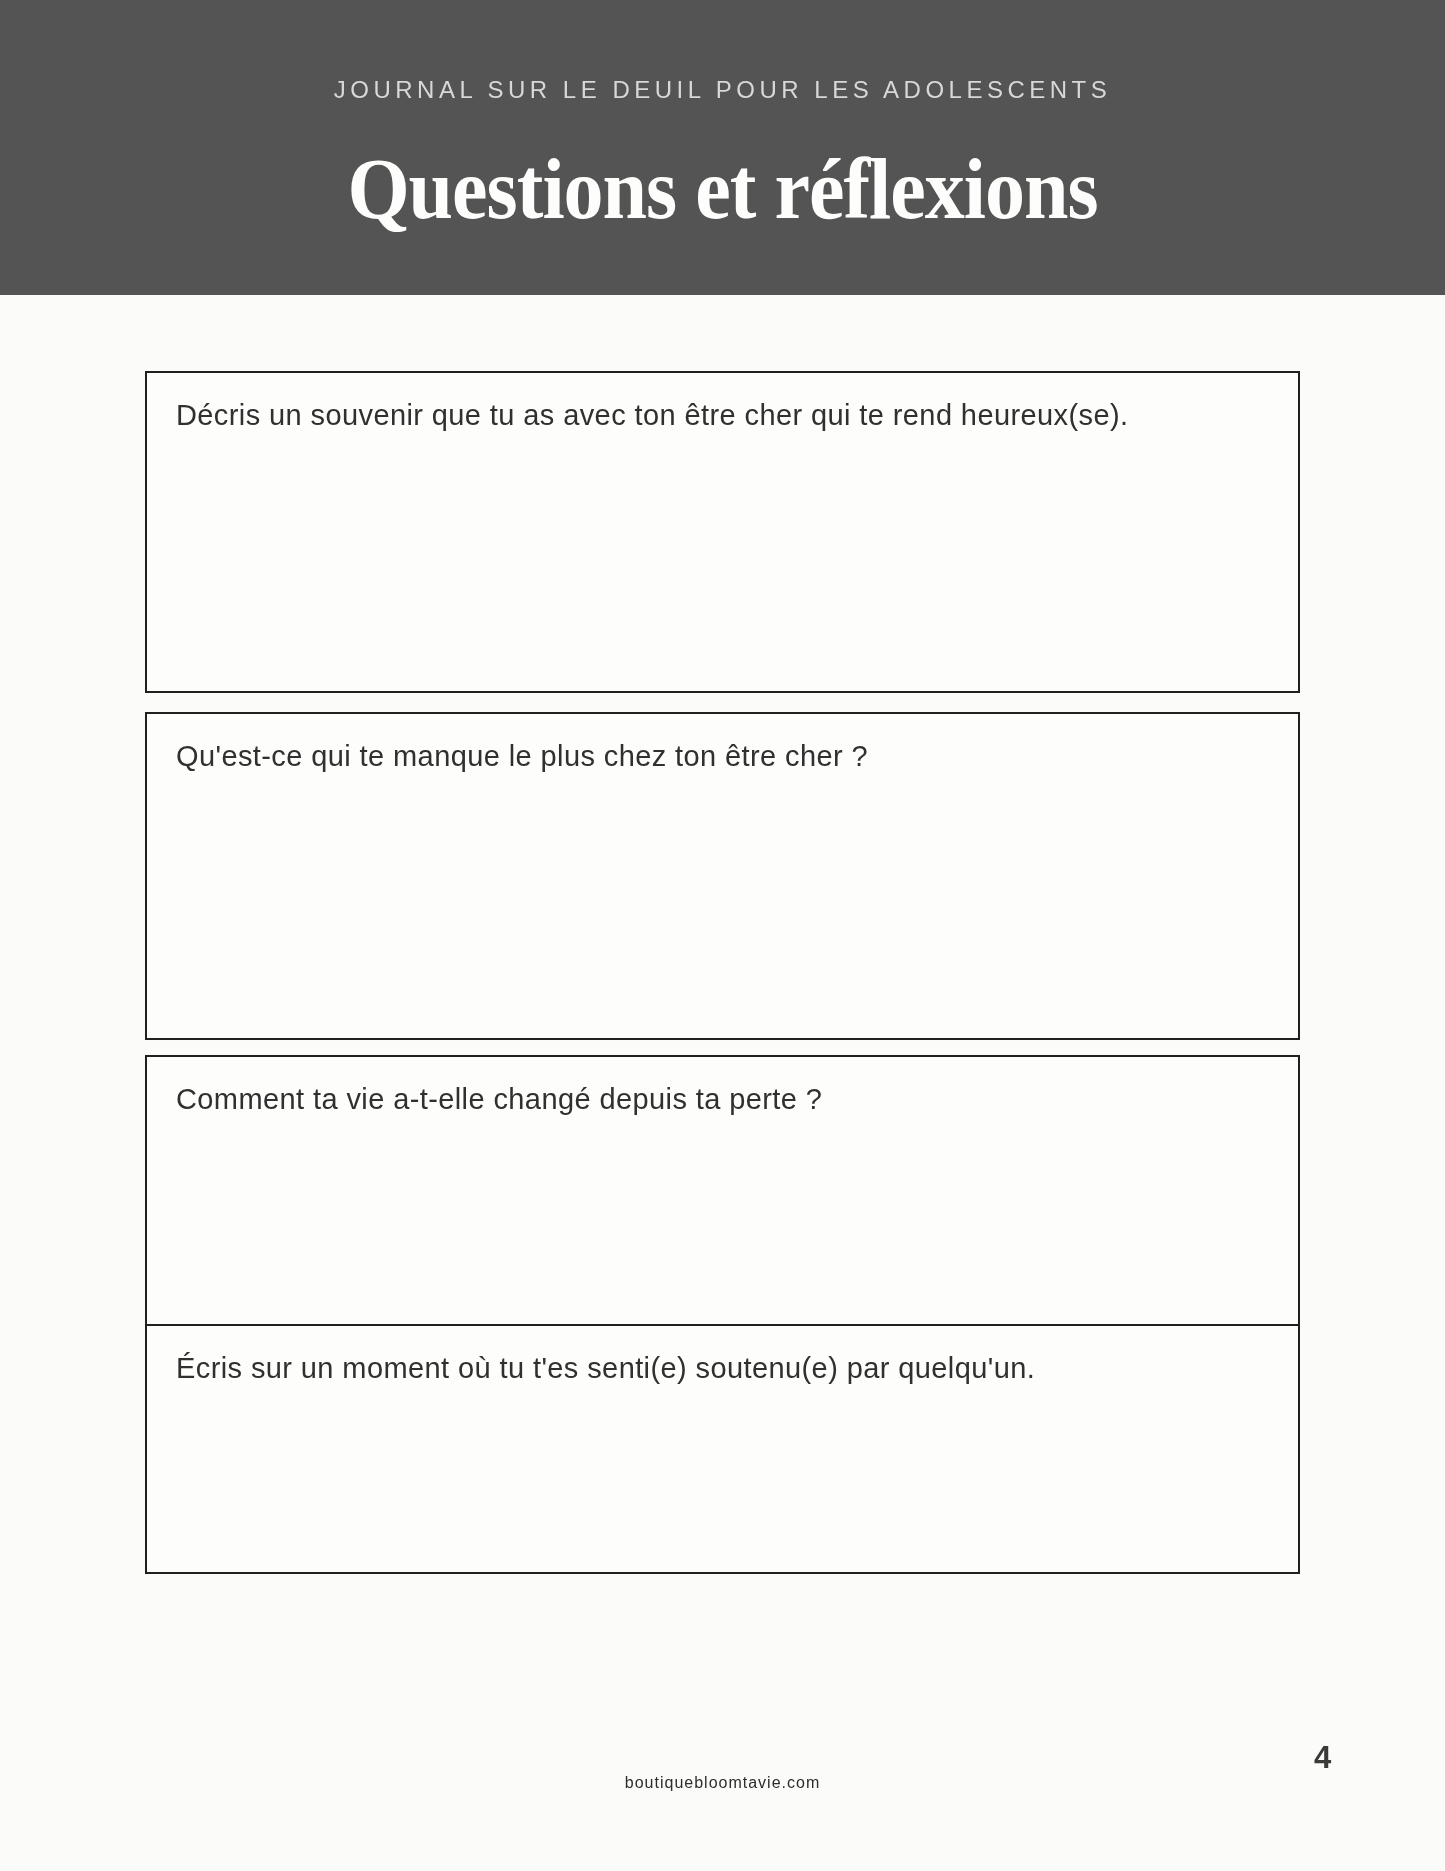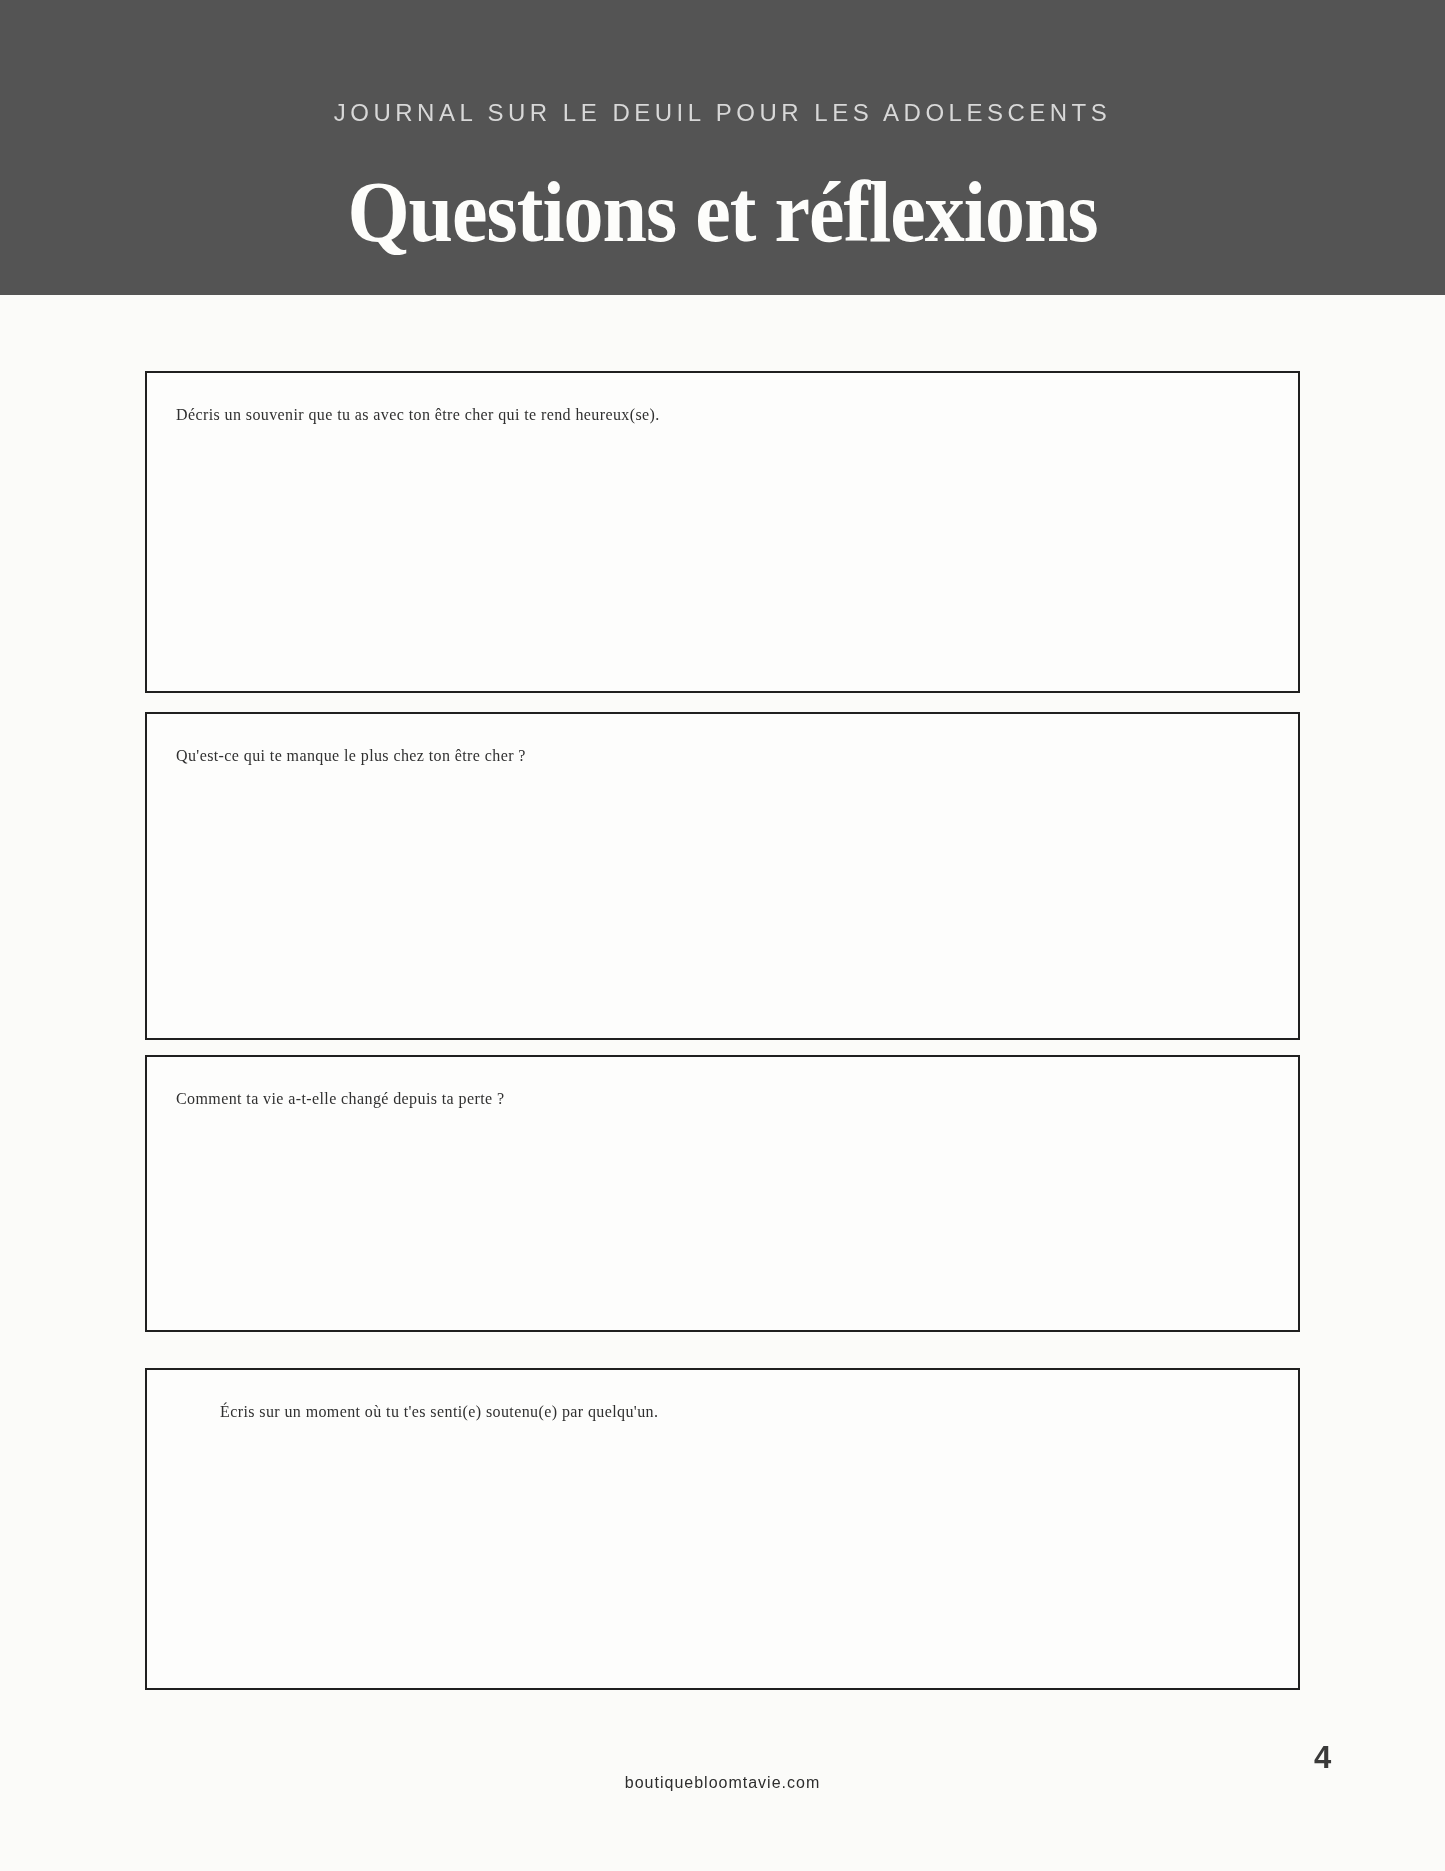--- a/index.html
+++ b/index.html
@@ -14,39 +14,39 @@
     background:var(--page_bg);
     font-family:"Liberation Sans", sans-serif;
   }
   .header{
     position:absolute; top:0; left:0; width:100%; height:295px;
     background:var(--header_bg); text-align:center; box-sizing:border-box;
     padding-top:78px;
   }
   .kicker{
     font-size:24px; line-height:24px; letter-spacing:4.5px;
-    color:var(--kicker_text); font-weight:normal;margin-top:23px;
+    color:var(--kicker_text); font-weight:normal;
   }
   .title{
     margin:44px 0 0 0; font-family:"Liberation Serif", serif; font-weight:bold;
     font-size:80px; line-height:80px; letter-spacing:-1px;
     color:var(--title_text); transform:scale(1,1.08); transform-origin:center top;
   }
   .question-box{
     position:absolute; left:145px; width:1155px; box-sizing:border-box;
     background:var(--box_bg); border:2px solid var(--box_border);
   }
   .box-1{top:371px; height:322px;}
   .box-2{top:712px; height:328px;}
   .box-3{top:1055px; height:277px;}
-  .box-4{top:1368px; height:322px;padding-left:44px;}
+  .box-4{top:1324px; height:250px;}
   .prompt{
     margin:0; padding:27px 40px 0 29px;
-    font-size:16px; line-height:30px; letter-spacing:0.4px;
-    color:var(--question_text); font-weight:500;font-family:Liberation Serif, serif;
+    font-size:29px; line-height:30px; letter-spacing:0.4px;
+    color:var(--question_text); font-weight:500;
   }
   .answer-area{position:absolute; left:0; right:0; top:70px; bottom:0;}
   .page-number{
     position:absolute; left:1314px; top:1740px;
     font-size:31px; font-weight:bold; color:var(--page_number_text);
   }
   .footer{
     position:absolute; left:0; top:1774px; width:100%; text-align:center;
     font-size:16px; letter-spacing:1px; color:var(--footer_text);
   }

